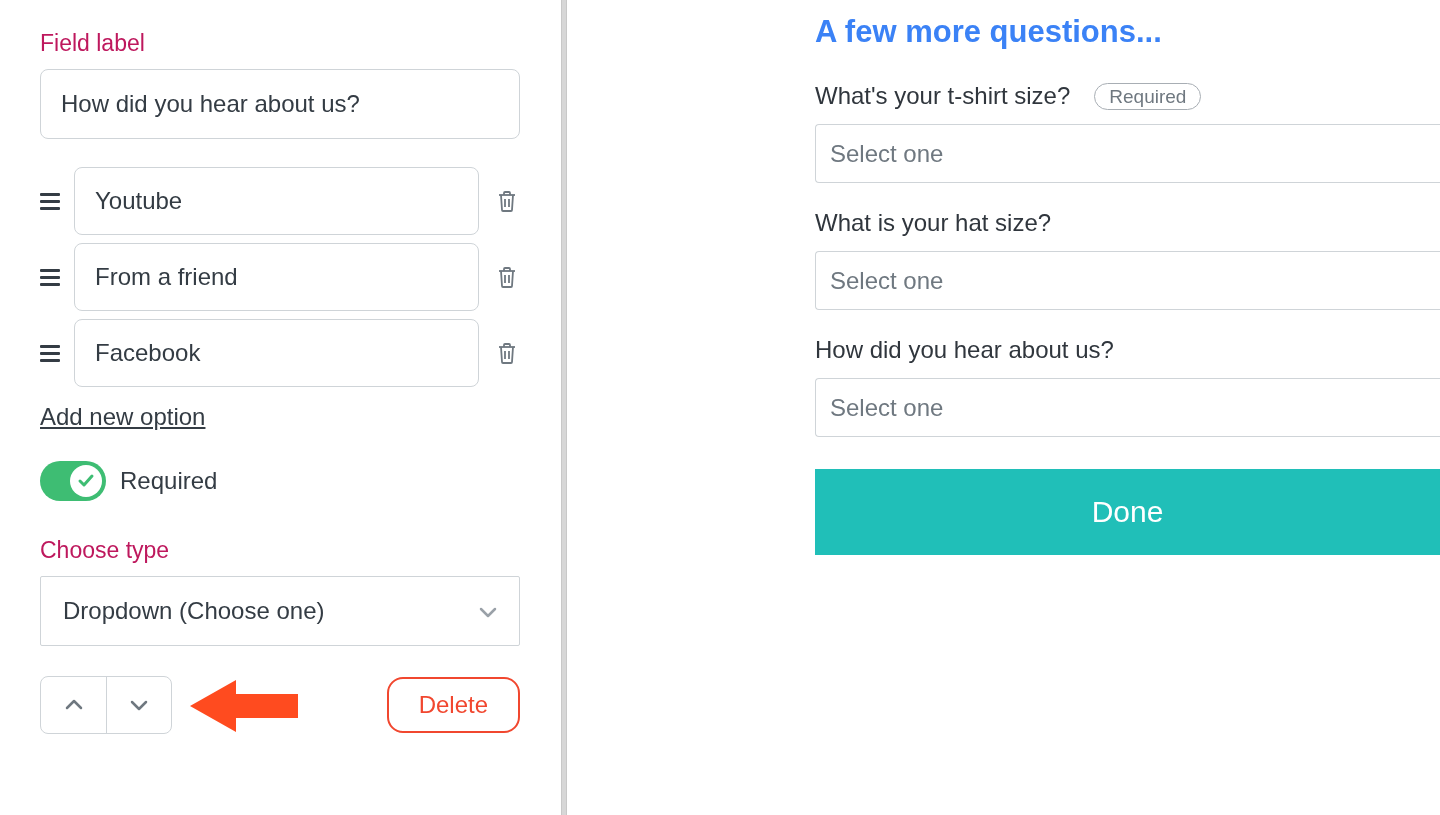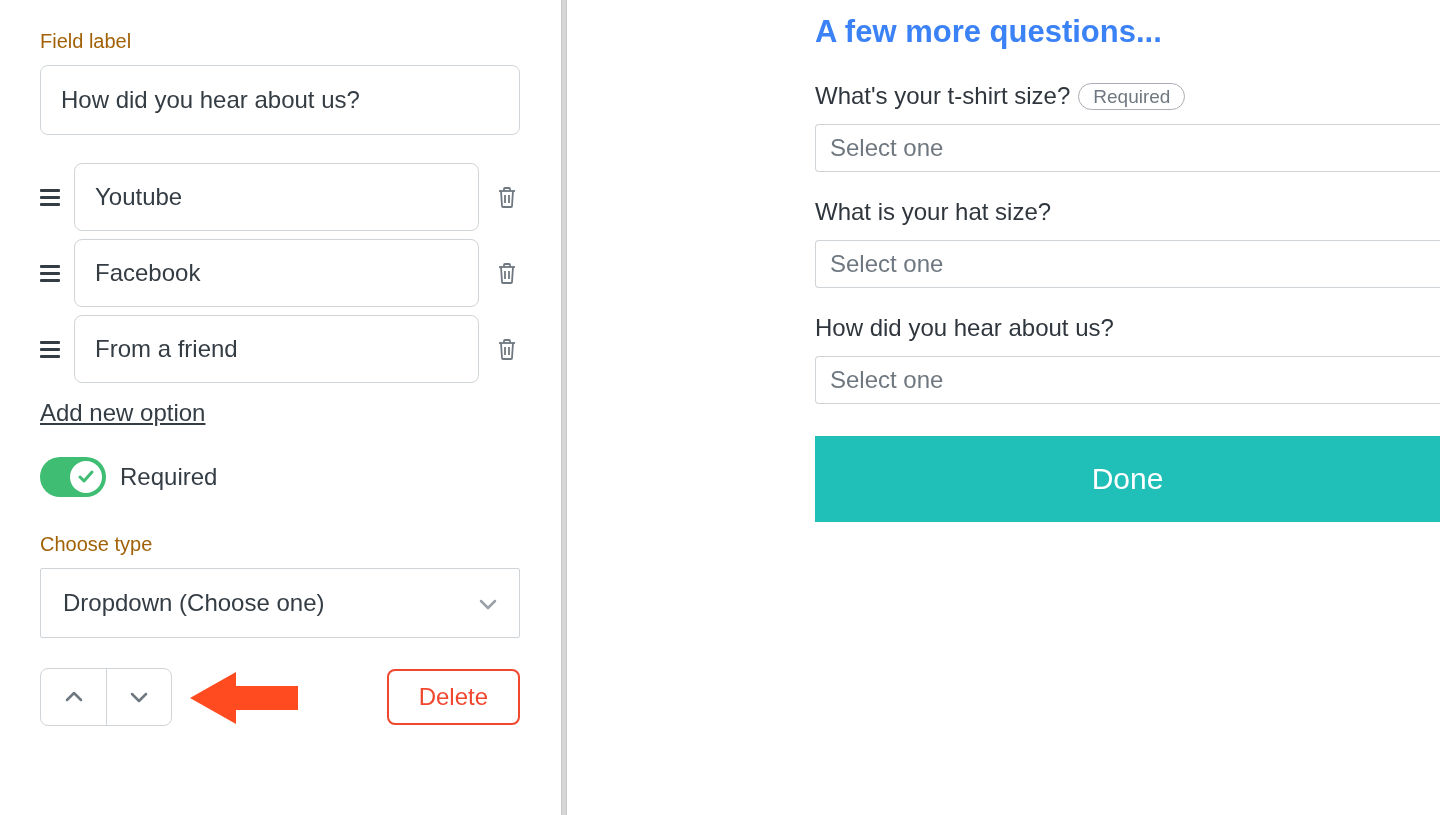--- a/index.html
+++ b/index.html
@@ -23,22 +23,22 @@
     background: #d7d7d7;
     border-left: 1px solid #c8c8c8;
     border-right: 1px solid #c8c8c8;
   }
   .right-panel {
     flex: 1;
     padding: 14px 0 0 0;
     background: #fff;
   }
   .section-label {
-    font-size: 20px;
-    color: #a16207;
+    font-size: 23px;
+    color: #be185d;
     margin-bottom: 12px;
     font-weight: 400;
   }
   .text-input {
     width: 480px;
     height: 70px;
     border: 1px solid #cfd4d8;
     border-radius: 8px;
     padding: 0 20px;
     font-size: 24px;
@@ -169,21 +169,21 @@
     align-items: center;
     justify-content: center;
     cursor: pointer;
     color: #6f7880;
   }
   .reorder-btn + .reorder-btn { border-left: 1px solid #cfd4d8; }
   .delete-btn {
     border: 2px solid #f1472f;
     color: #f1472f;
     background: #fff;
-    border-radius: 8px;
+    border-radius: 16px;
     height: 56px;
     padding: 0 30px;
     font-size: 24px;
     font-weight: 500;
     cursor: pointer;
   }
   .arrow-annotation {
     position: absolute;
     left: 150px;
     top: -10px;
@@ -195,41 +195,41 @@
   .preview-title {
     font-size: 31px;
     font-weight: 700;
     color: #3b82f6;
     margin-bottom: 32px;
   }
   .preview-field { margin-bottom: 26px; }
   .preview-label-row {
     display: flex;
     align-items: center;
-    gap: 8px;
+    gap: 24px;
     margin-bottom: 14px;
     text-align: center;
   }
   .preview-label {
     font-size: 24px;
     color: #30363d;
     font-weight: 500;
   }
   .required-pill {
     border: 1px solid #a8aeb4;
     border-radius: 16px;
     padding: 3px 14px;
     font-size: 19px;
     color: #6f7880;
     font-weight: 400;
     line-height: 1;
   }
   .preview-select {
     width: 625px;
-    height: 48px;
+    height: 59px;
     border: 1px solid #cfd4d8;
     border-radius: 4px;
     display: flex;
     align-items: center;
     padding: 0 14px;
     font-size: 24px;
     color: #6f7880;
     background: #fff;
     cursor: pointer;
     border-right: none;
@@ -280,38 +280,38 @@
         </svg>
       </div>
     </div>
 
     <div class="option-row">
       <div class="drag-handle">
         <div class="bar"></div>
           <div class="bar"></div>
           <div class="bar"></div>
       </div>
-      <input class="option-input" type="text" value="Facebook" style="">
+      <input class="option-input" type="text" value="From a friend" style="">
       <div class="trash-btn">
         <svg width="20" height="22" viewBox="0 0 20 22" fill="none" stroke="#6f7880" stroke-width="1.8">
           <path d="M2 5h16"></path>
             <path d="M7 5V3a1 1 0 0 1 1-1h4a1 1 0 0 1 1 1v2"></path>
             <path d="M4 5l1 15a1 1 0 0 0 1 1h8a1 1 0 0 0 1-1l1-15"></path>
             <path d="M8 9v8M12 9v8"></path>
         </svg>
       </div>
     </div>
 
     <div class="option-row">
       <div class="drag-handle">
         <div class="bar"></div>
           <div class="bar"></div>
           <div class="bar"></div>
       </div>
-      <input class="option-input" type="text" value="From a friend" style="">
+      <input class="option-input" type="text" value="Facebook" style="">
       <div class="trash-btn">
         <svg width="20" height="22" viewBox="0 0 20 22" fill="none" stroke="#6f7880" stroke-width="1.8">
           <path d="M2 5h16"></path>
             <path d="M7 5V3a1 1 0 0 1 1-1h4a1 1 0 0 1 1 1v2"></path>
             <path d="M4 5l1 15a1 1 0 0 0 1 1h8a1 1 0 0 0 1-1l1-15"></path>
             <path d="M8 9v8M12 9v8"></path>
         </svg>
       </div>
     </div>
 

